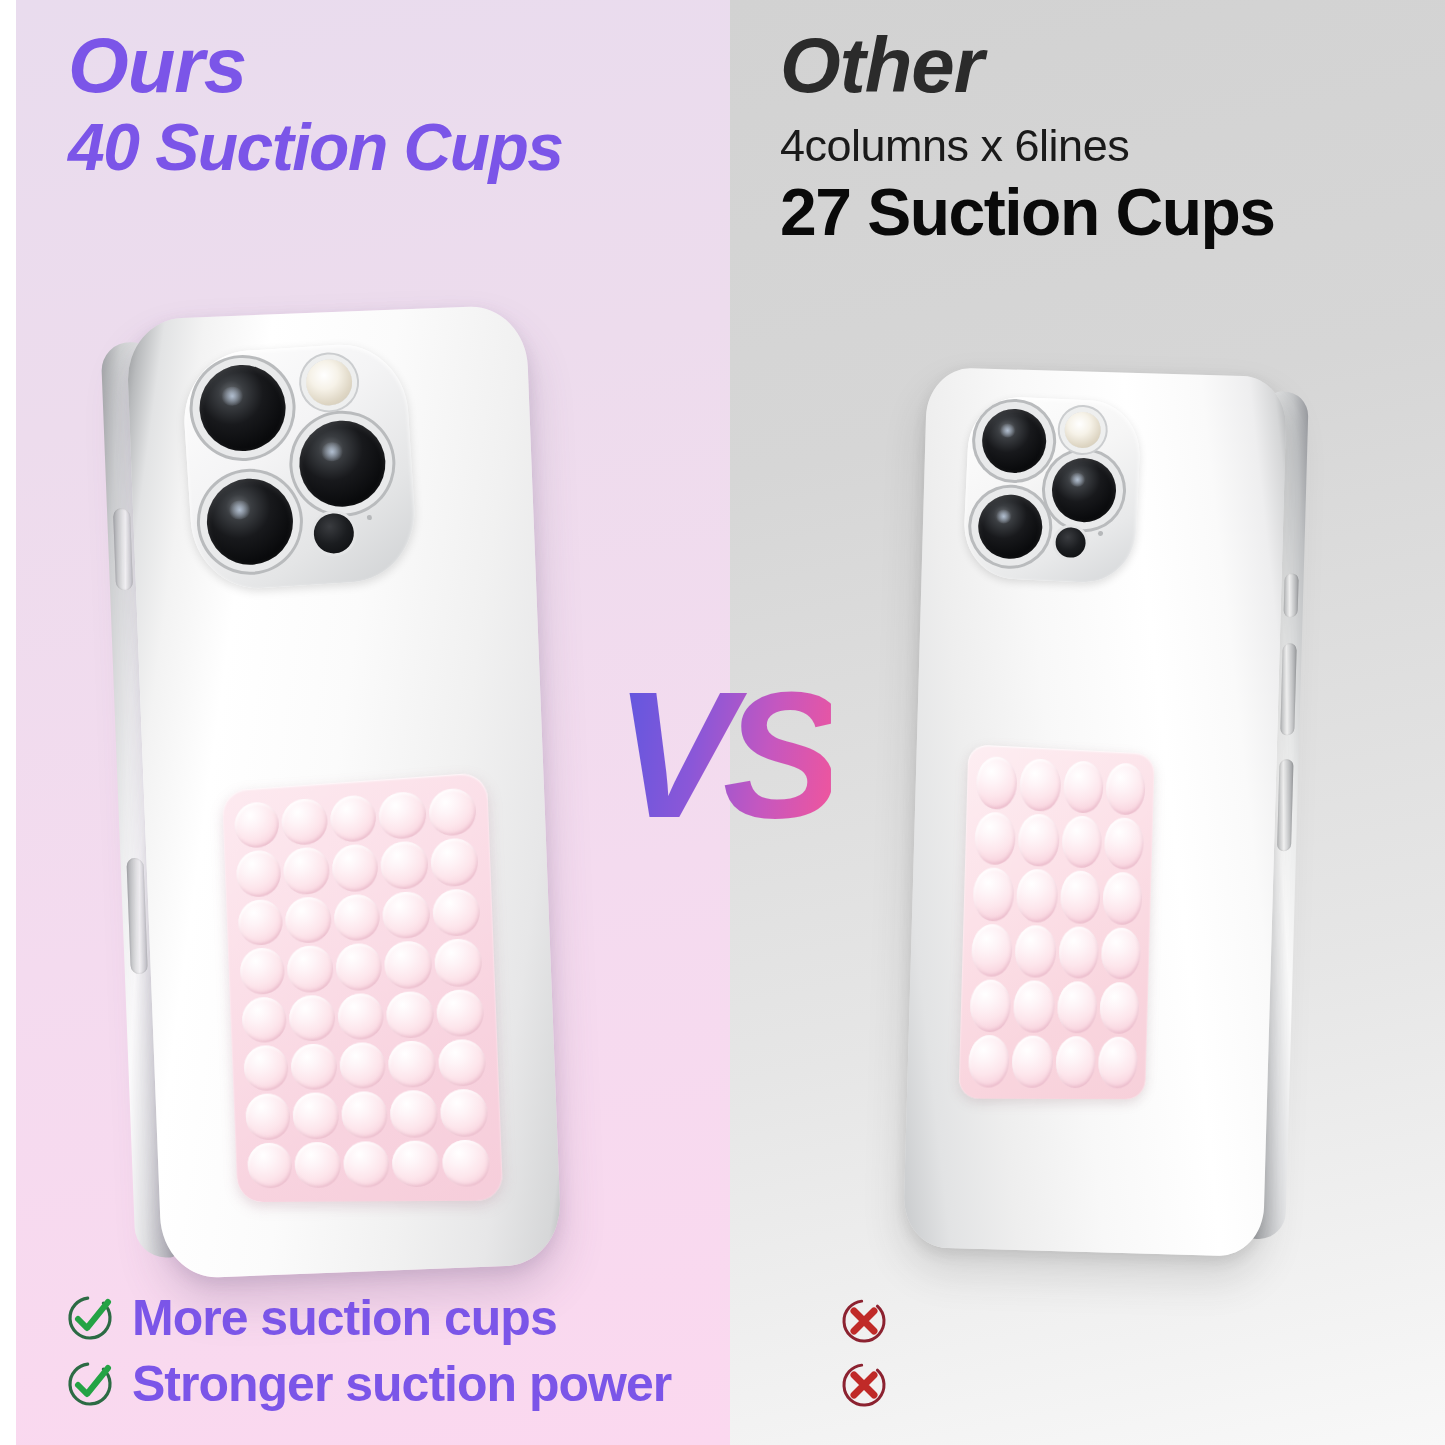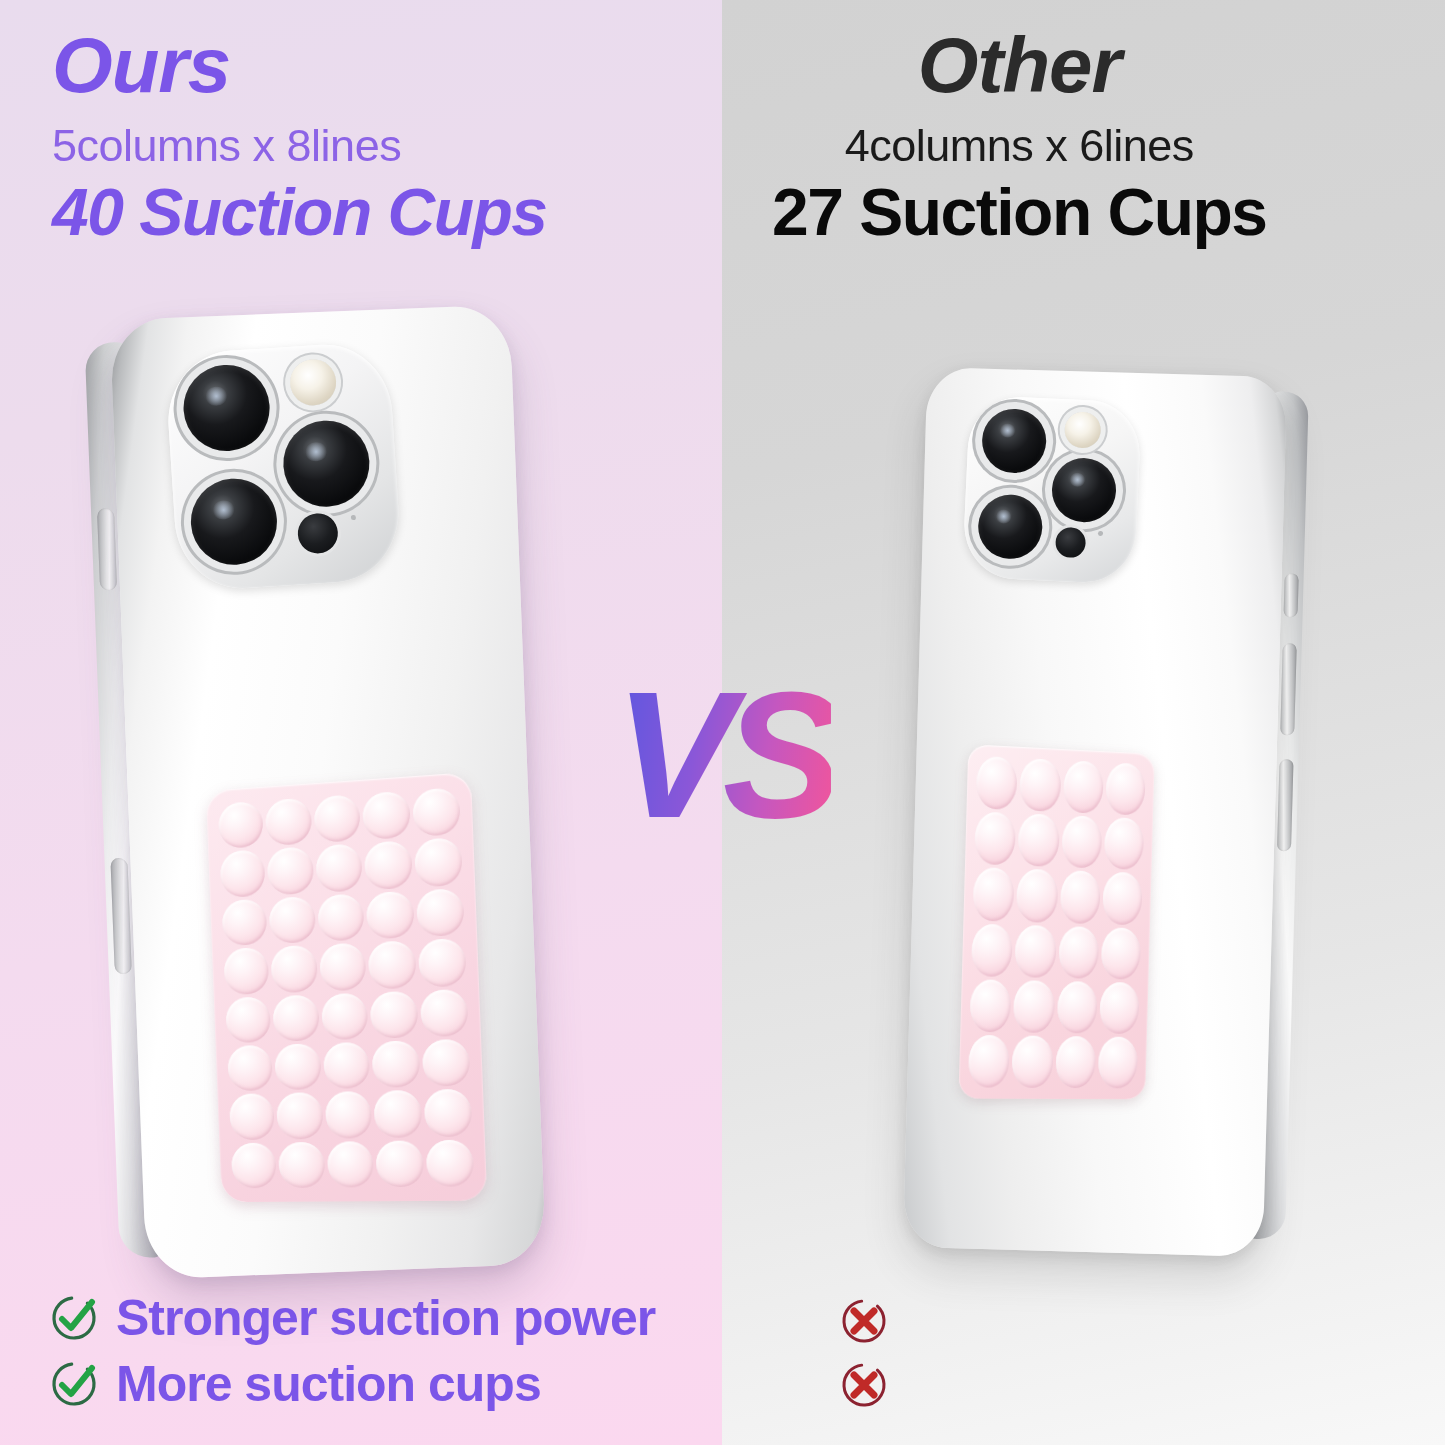--- a/index.html
+++ b/index.html
@@ -2,28 +2,28 @@
 <html><head>
 <meta charset="utf-8">
 <style>
   * { margin:0; padding:0; box-sizing:border-box; }
   html,body { width:1445px; height:1445px; overflow:hidden; }
   body {
     font-family:"Liberation Sans", sans-serif;
     background:#fff;
   }
 
-  .board { position:relative; width:1445px; height:1445px; display:flex; }
+  .board { position:relative; width:1445px; height:1445px; display:flex;padding-left:16px; }
 
   
   .panel { position:relative; width:722px; height:1445px; overflow:hidden; }
   .panel.right { width:723px; }
 
   .panel.left  { background:linear-gradient(170deg,#e9dcee 0%,#eddced 28%,#f4dbef 62%,#fbd8ef 100%); }
-  .panel.right { background:linear-gradient(168deg,#d2d2d2 0%,#d6d6d6 30%,#e6e6e6 68%,#f8f8f8 100%);text-align:center; }
+  .panel.right { background:linear-gradient(168deg,#d2d2d2 0%,#d6d6d6 30%,#e6e6e6 68%,#f8f8f8 100%); }
 
   
   .head { position:absolute; left:52px; top:26px; }
   .panel.right .head { left:50px; }
 
   .title {
     font-size:78px; font-weight:bold; font-style:italic;
     letter-spacing:-1px; line-height:1.0;
   }
   .title.ours  { color:#7b55e8; }
@@ -212,21 +212,20 @@
 </style>
 </head>
 <body>
 
 <div class="board">
 
   <div class="panel left">
 
     <div class="head">
       <div class="title ours">Ours</div>
-      <div class="subline ours">5columns x 8lines</div>
       <div class="bigline ours">40 Suction Cups</div>
     </div>
 
     <div class="phone" id="phoneLeft">
       <div class="rail-left"></div>
       <div class="btn-l" id="btnMute"></div>
       <div class="btn-l" id="btnVolUp"></div>
 
       <div class="body-left">
         <div class="cam cam-left">
@@ -283,30 +282,30 @@
     </div>
 
     <div class="bullets">
       <div class="bullet good">
         <span class="mark">
           <svg viewBox="0 0 52 52">
             <circle cx="26" cy="26" r="20" fill="none" stroke="#2c6b44" stroke-width="3.2" stroke-linecap="round" stroke-dasharray="108 18" transform="rotate(-48 26 26)"></circle>
             <path d="M14 27 L23 36 L44 10" fill="none" stroke="#24a345" stroke-width="6" stroke-linecap="round" stroke-linejoin="round"></path>
           </svg>
         </span>
-        <span class="bullet-txt">Stronger suction power</span>
+        <span class="bullet-txt">More suction cups</span>
       </div>
       <div class="bullet good">
         <span class="mark">
           <svg viewBox="0 0 52 52">
             <circle cx="26" cy="26" r="20" fill="none" stroke="#2c6b44" stroke-width="3.2" stroke-linecap="round" stroke-dasharray="108 18" transform="rotate(-48 26 26)"></circle>
             <path d="M14 27 L23 36 L44 10" fill="none" stroke="#24a345" stroke-width="6" stroke-linecap="round" stroke-linejoin="round"></path>
           </svg>
         </span>
-        <span class="bullet-txt">More suction cups</span>
+        <span class="bullet-txt">Stronger suction power</span>
       </div>
     </div>
   </div>
 
   <div class="panel right">
 
     <div class="head">
       <div class="title other">Other</div>
       <div class="subline other">4columns x 6lines</div>
       <div class="bigline other">27 Suction Cups</div>

